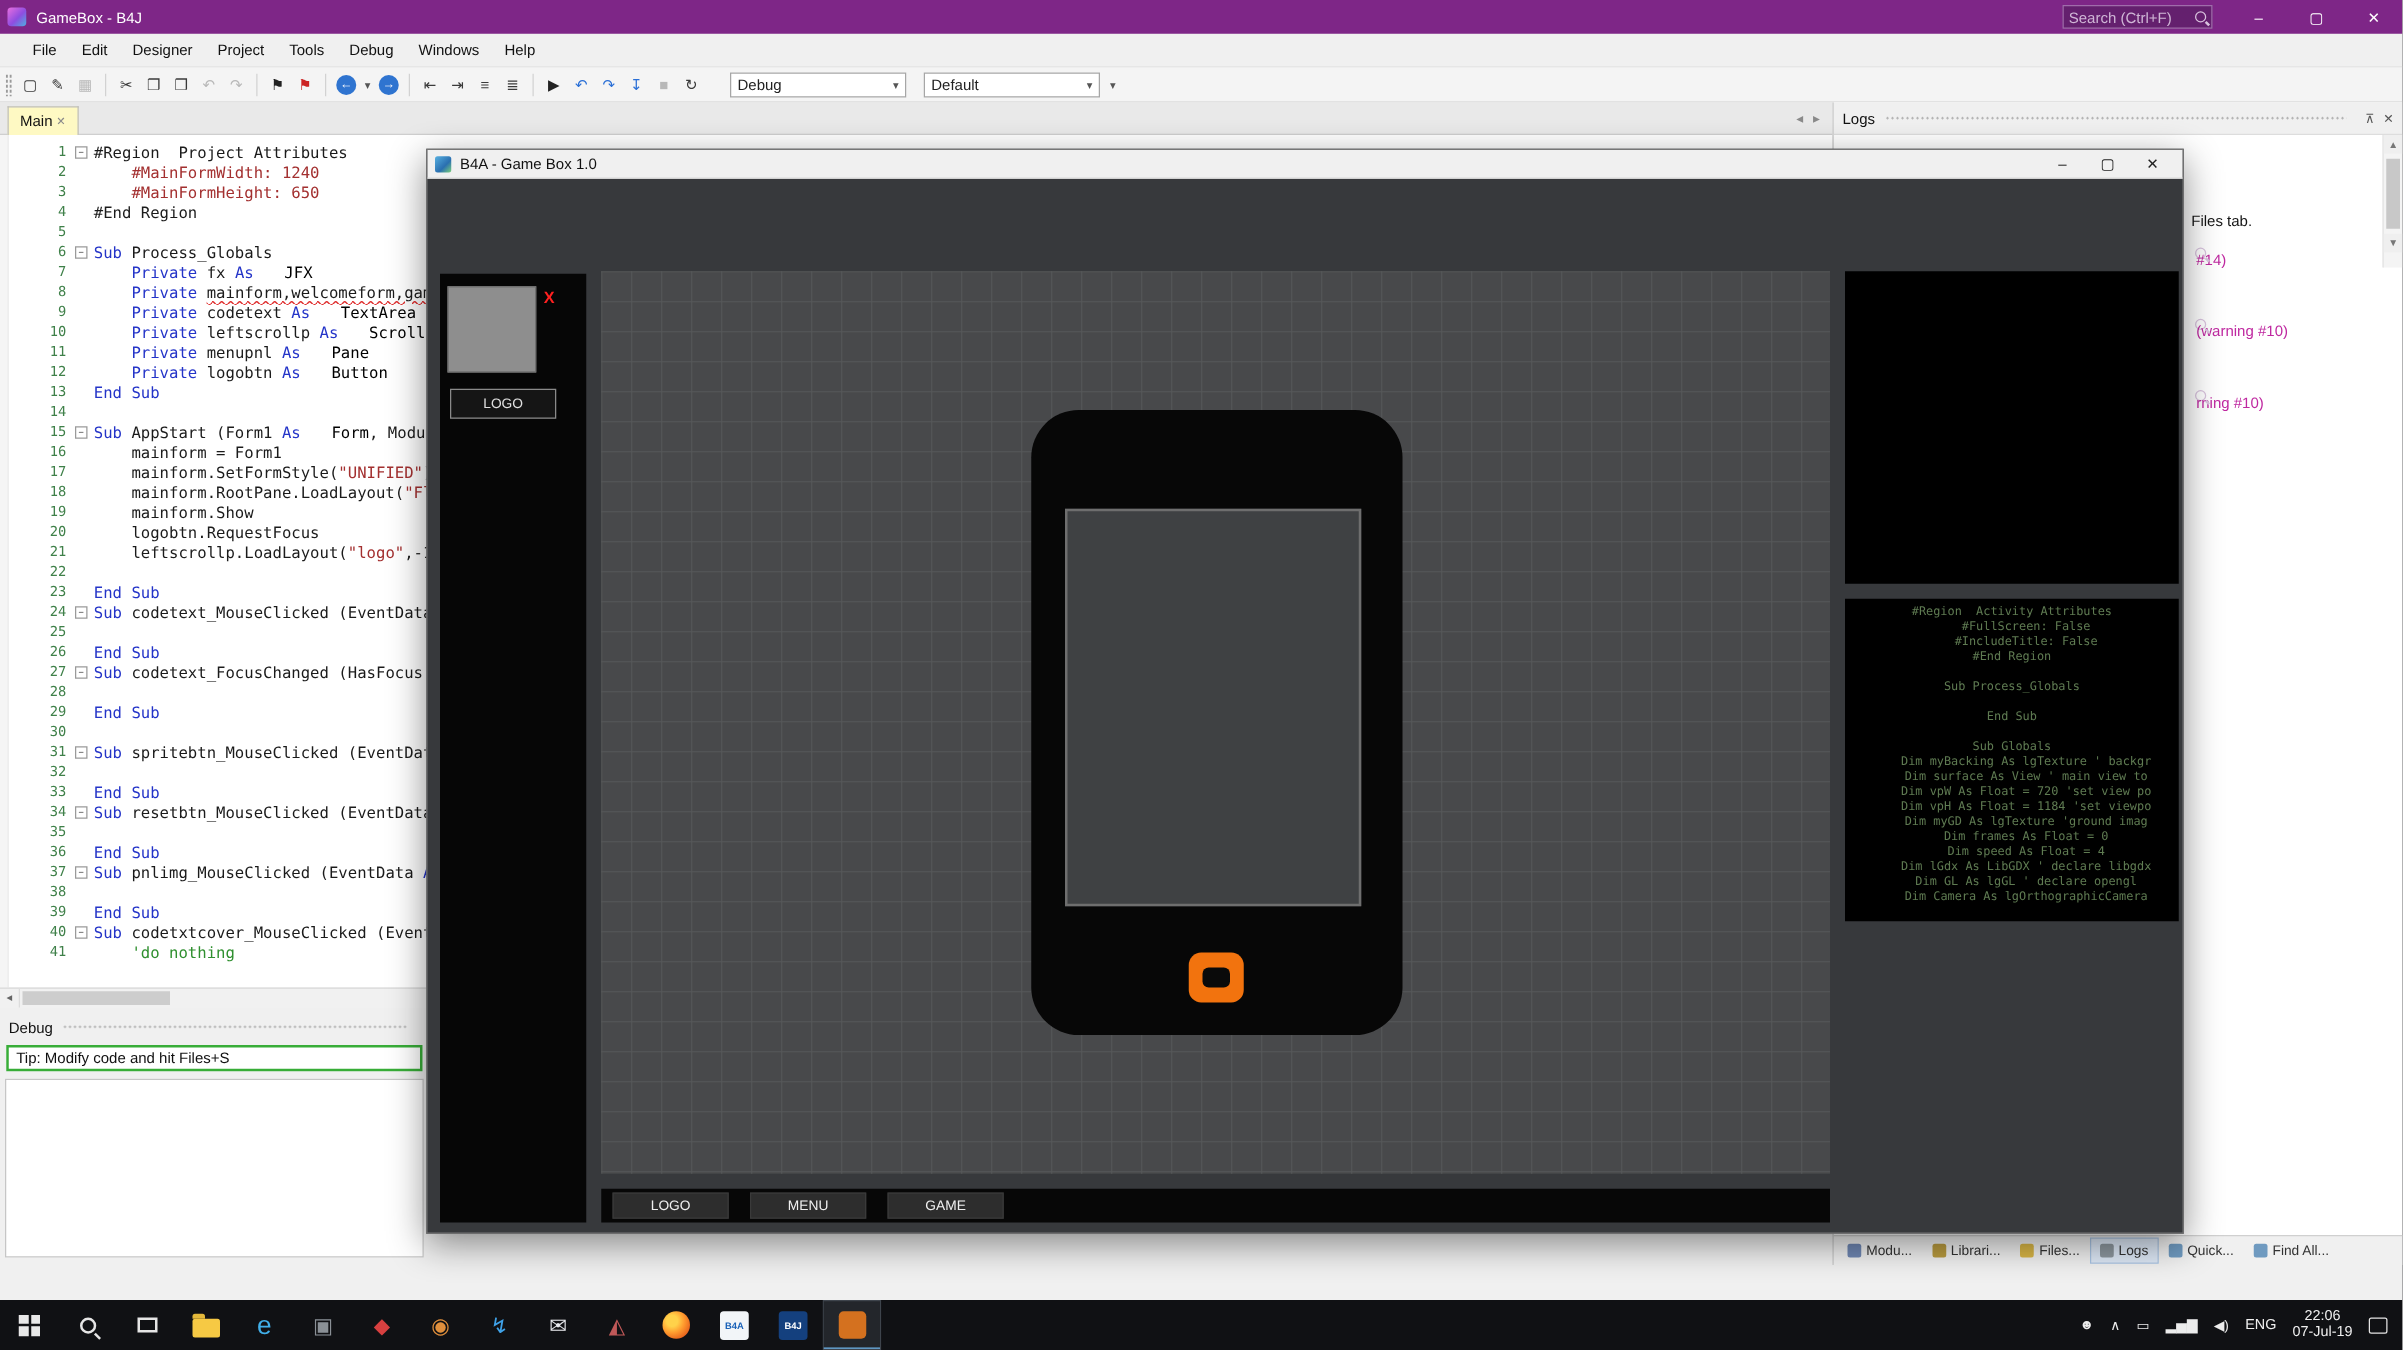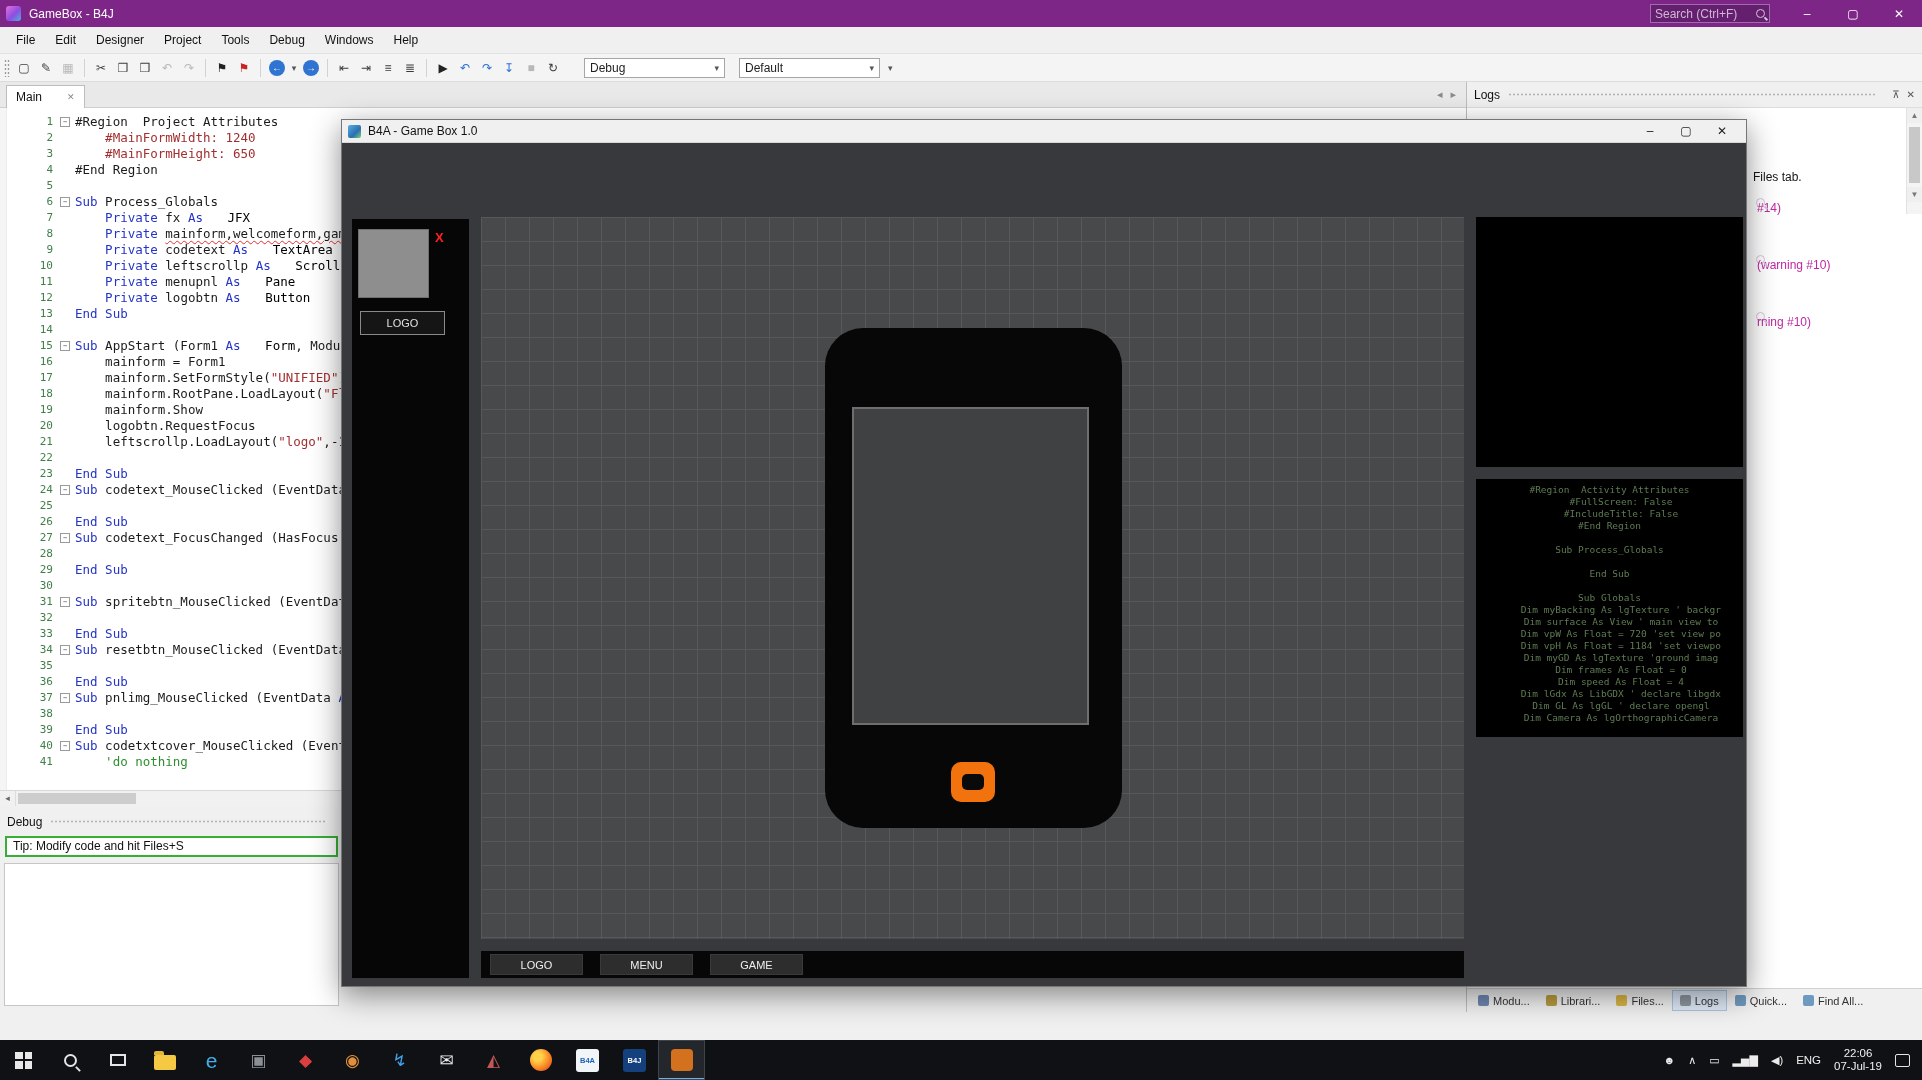--- a/index.html
+++ b/index.html
@@ -13,42 +13,42 @@
   .t-title { color:#fff; font-size:12px; margin-left:8px; }
   .t-search { margin-left:auto; display:flex; align-items:center; background:#64206e; border:1px solid #a briefcase; border:1px solid #a06cab; height:19px; width:120px; padding:0 4px; }
   .t-search input { flex:1; min-width:0; background:transparent; border:none; outline:none; color:#ecdff0; font-size:12px; font-family:inherit; }
   .t-search input::placeholder { color:#cfb6d6; }
   .mag { width:9px; height:9px; border:1.5px solid #d9c3de; border-radius:50%; position:relative; margin-left:3px; flex:0 0 auto; }
   .mag::after { content:""; position:absolute; width:1.5px; height:4px; background:#d9c3de; transform:rotate(-45deg); left:8px; top:7px; }
   .winbtns { display:flex; margin-left:14px; }
   .winbtns span { width:46px; height:27px; display:flex; align-items:center; justify-content:center; color:#fff; font-size:12px; }
 
   
-  #menubar { position:absolute; left:0; top:27px; width:1922px; height:27px; background:#f0f0f0; border-bottom:1px solid #e2e2e2; display:flex; align-items:flex-start; padding-left:6px; }
+  #menubar { position:absolute; left:0; top:27px; width:1922px; height:27px; background:#f0f0f0; border-bottom:1px solid #e2e2e2; display:flex; align-items:flex-start; padding-left:16px; }
   .menu-item { padding:0 10px; font-size:12px; color:#111; line-height:26px; }
 
   
   #toolbar { position:absolute; left:0; top:54px; width:1922px; height:28px; background:#f4f4f4; border-bottom:1px solid #dcdcdc; display:flex; align-items:center; padding-left:4px; }
   .t-handle { width:6px; height:18px; margin-right:4px; background-image:radial-gradient(#9a9a9a 0.9px, transparent 1.1px); background-size:3px 4px; }
   #toolbar-icons { width:556px; display:flex; align-items:center; gap:2px; overflow:hidden; flex:0 0 auto; }
   .t-ico { width:20px; height:20px; line-height:20px; text-align:center; font-size:12px; color:#3a3a3a; flex:0 0 auto; }
   .t-ico.dis { color:#b8b8b8; }
   .t-ico.red { color:#cc2222; }
   .t-ico.blue { color:#2a6fd6; }
   .t-ico.dark { color:#222; }
   .t-ico.circ { background:#2f74d0; color:#fff; border-radius:50%; width:16px; height:16px; line-height:16px; font-size:10px; margin:0 2px; }
   .t-ico.tiny { width:10px; font-size:9px; color:#555; }
   .sep { width:1px; height:18px; background:#d2d2d2; margin:0 4px; flex:0 0 auto; }
   .t-select { width:141px; height:20px; background:#fff; border:1px solid #a6a6a6; font-size:12px; color:#222; display:flex; align-items:center; justify-content:space-between; padding:0 5px; margin-left:14px; }
   .t-select .dd { font-size:9px; color:#555; }
   .t-overflow { margin-left:8px; font-size:9px; color:#555; }
 
   
   #tabstrip { position:absolute; left:0; top:82px; width:1466px; height:26px; background:#e9e9e9; border-bottom:1px solid #cfcfcf; }
-  .tab { position:absolute; left:6px; top:3px; height:23px; background:#ffffff; border:1px solid #bdbdbd; border-bottom:none; display:flex; align-items:center; gap:25px; padding:0 9px; font-size:12px; color:#111; }
+  .tab { position:absolute; left:6px; top:3px; height:23px; background:#fef9c3; border:1px solid #bdbdbd; border-bottom:none; display:flex; align-items:center; gap:3px; padding:0 9px; font-size:12px; color:#111; }
   .tclose { color:#8a8a8a; font-size:9px; }
   .ts-right { position:absolute; right:10px; top:6px; display:flex; gap:8px; color:#8a8a8a; font-size:11px; }
 
   
   #editor-bg { position:absolute; left:0; top:108px; width:1466px; height:682px; background:#fff; }
   #editor { position:absolute; left:0; top:108px; width:345px; height:682px; background:#fff; overflow:hidden; }
   .bp-margin { position:absolute; left:0; top:0; bottom:0; width:7px; background:#f5f5f5; border-right:1px solid #ececec; }
   #code-lines { position:absolute; left:8px; top:6px; right:0; }
   .cl { display:flex; align-items:center; height:16px; }
   .ln { width:52px; flex:0 0 auto; text-align:right; padding-right:7px; color:#3f8049; font:11px/16px "DejaVu Sans Mono", monospace; }

